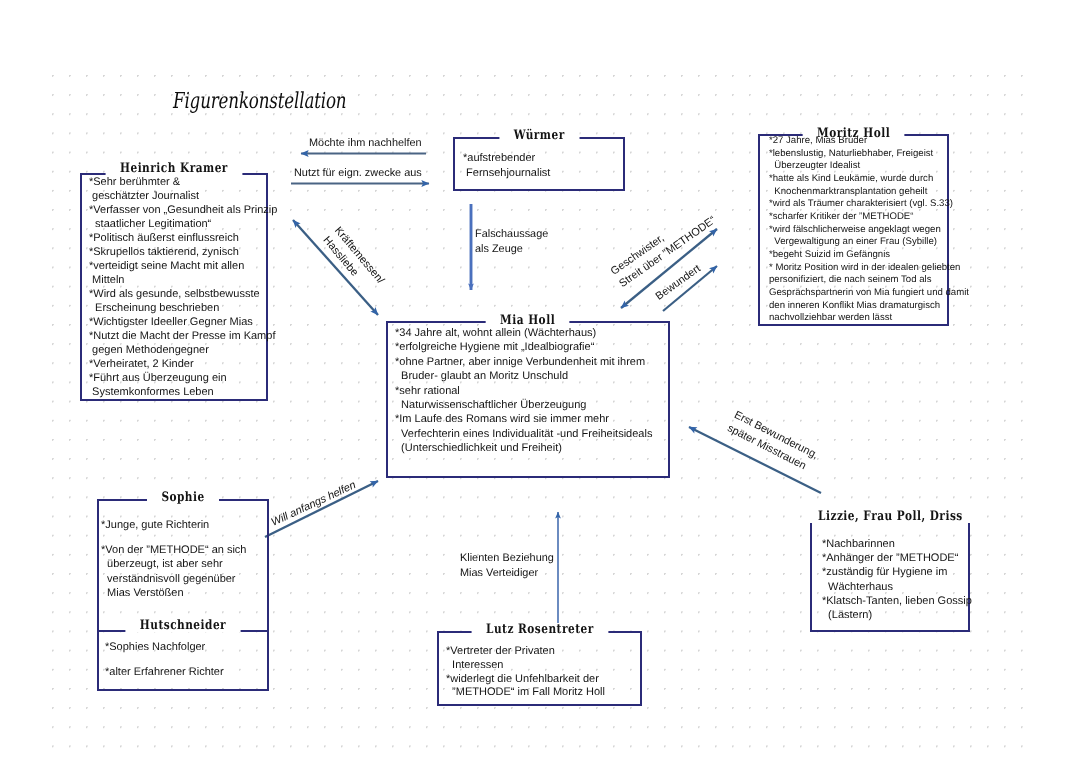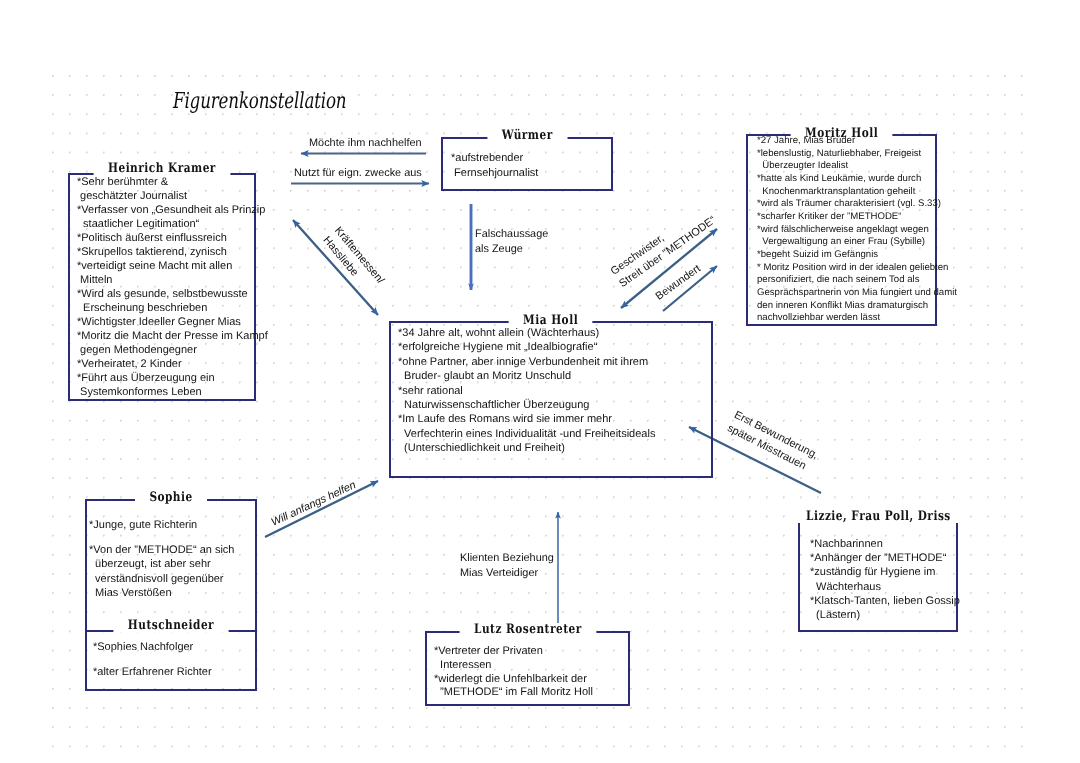--- a/index.html
+++ b/index.html
@@ -26,21 +26,21 @@
     font-family:"DejaVu Serif Condensed","DejaVu Serif", serif;
     font-style:italic;
     font-size:22px;
     letter-spacing:-0.2px;
     color:#0d0d0d;
     white-space:nowrap;
     transform:scaleX(0.845);
     transform-origin:0 0;
   }
 
-  .pbox{position:absolute;box-sizing:border-box;}
+  .pbox{position:absolute;box-sizing:border-box;margin-left:12px;}
   .pbox .frame{
     position:absolute;left:0;top:0;right:0;bottom:0;
     border:2.1px solid #2b2b78;
     box-sizing:border-box;
   }
   .pbox .hdr{
     position:absolute;left:0;right:0;top:-16px;height:22px;
     display:flex;align-items:center;justify-content:center;
   }
   .pbox .hdr .gap{
@@ -138,21 +138,21 @@
         <div> geschätzter Journalist</div>
         <div>*Verfasser von „Gesundheit als Prinzip</div>
         <div>  staatlicher Legitimation“</div>
         <div>*Politisch äußerst einflussreich</div>
         <div>*Skrupellos taktierend, zynisch</div>
         <div>*verteidigt seine Macht mit allen</div>
         <div> Mitteln</div>
         <div>*Wird als gesunde, selbstbewusste</div>
         <div>  Erscheinung beschrieben</div>
         <div>*Wichtigster Ideeller Gegner Mias</div>
-        <div>*Moritz die Macht der Presse im Kampf</div>
+        <div>*Nutzt die Macht der Presse im Kampf</div>
         <div> gegen Methodengegner</div>
         <div>*Verheiratet, 2 Kinder</div>
         <div>*Führt aus Überzeugung ein</div>
         <div> Systemkonformes Leben</div>
       </div>
   </div>
 
   <div class="pbox" id="box-wuermer" style="left:441px;top:137px;width:172px;height:54px;">
     <div class="frame"></div>
     <div class="hdr">
@@ -181,21 +181,21 @@
         <div>  Vergewaltigung an einer Frau (Sybille)</div>
         <div>*begeht Suizid im Gefängnis</div>
         <div>* Moritz Position wird in der idealen geliebten</div>
         <div>personifiziert, die nach seinem Tod als</div>
         <div>Gesprächspartnerin von Mia fungiert und damit</div>
         <div>den inneren Konflikt Mias dramaturgisch</div>
         <div>nachvollziehbar werden lässt</div>
       </div>
   </div>
 
-  <div class="pbox" id="box-mia-holl" style="left:389px;top:321px;width:324px;height:157px;padding-left:48px;">
+  <div class="pbox" id="box-mia-holl" style="left:374px;top:321px;width:284px;height:157px;padding-left:48px;">
     <div class="frame"></div>
     <div class="hdr">
         <span class="gap">Mia Holl</span>
       </div>
     <div class="body">
         <div>*34 Jahre alt, wohnt allein (Wächterhaus)</div>
         <div>*erfolgreiche Hygiene mit „Idealbiografie“</div>
         <div>*ohne Partner, aber innige Verbundenheit mit ihrem</div>
         <div>  Bruder- glaubt an Moritz Unschuld</div>
         <div>*sehr rational</div>

